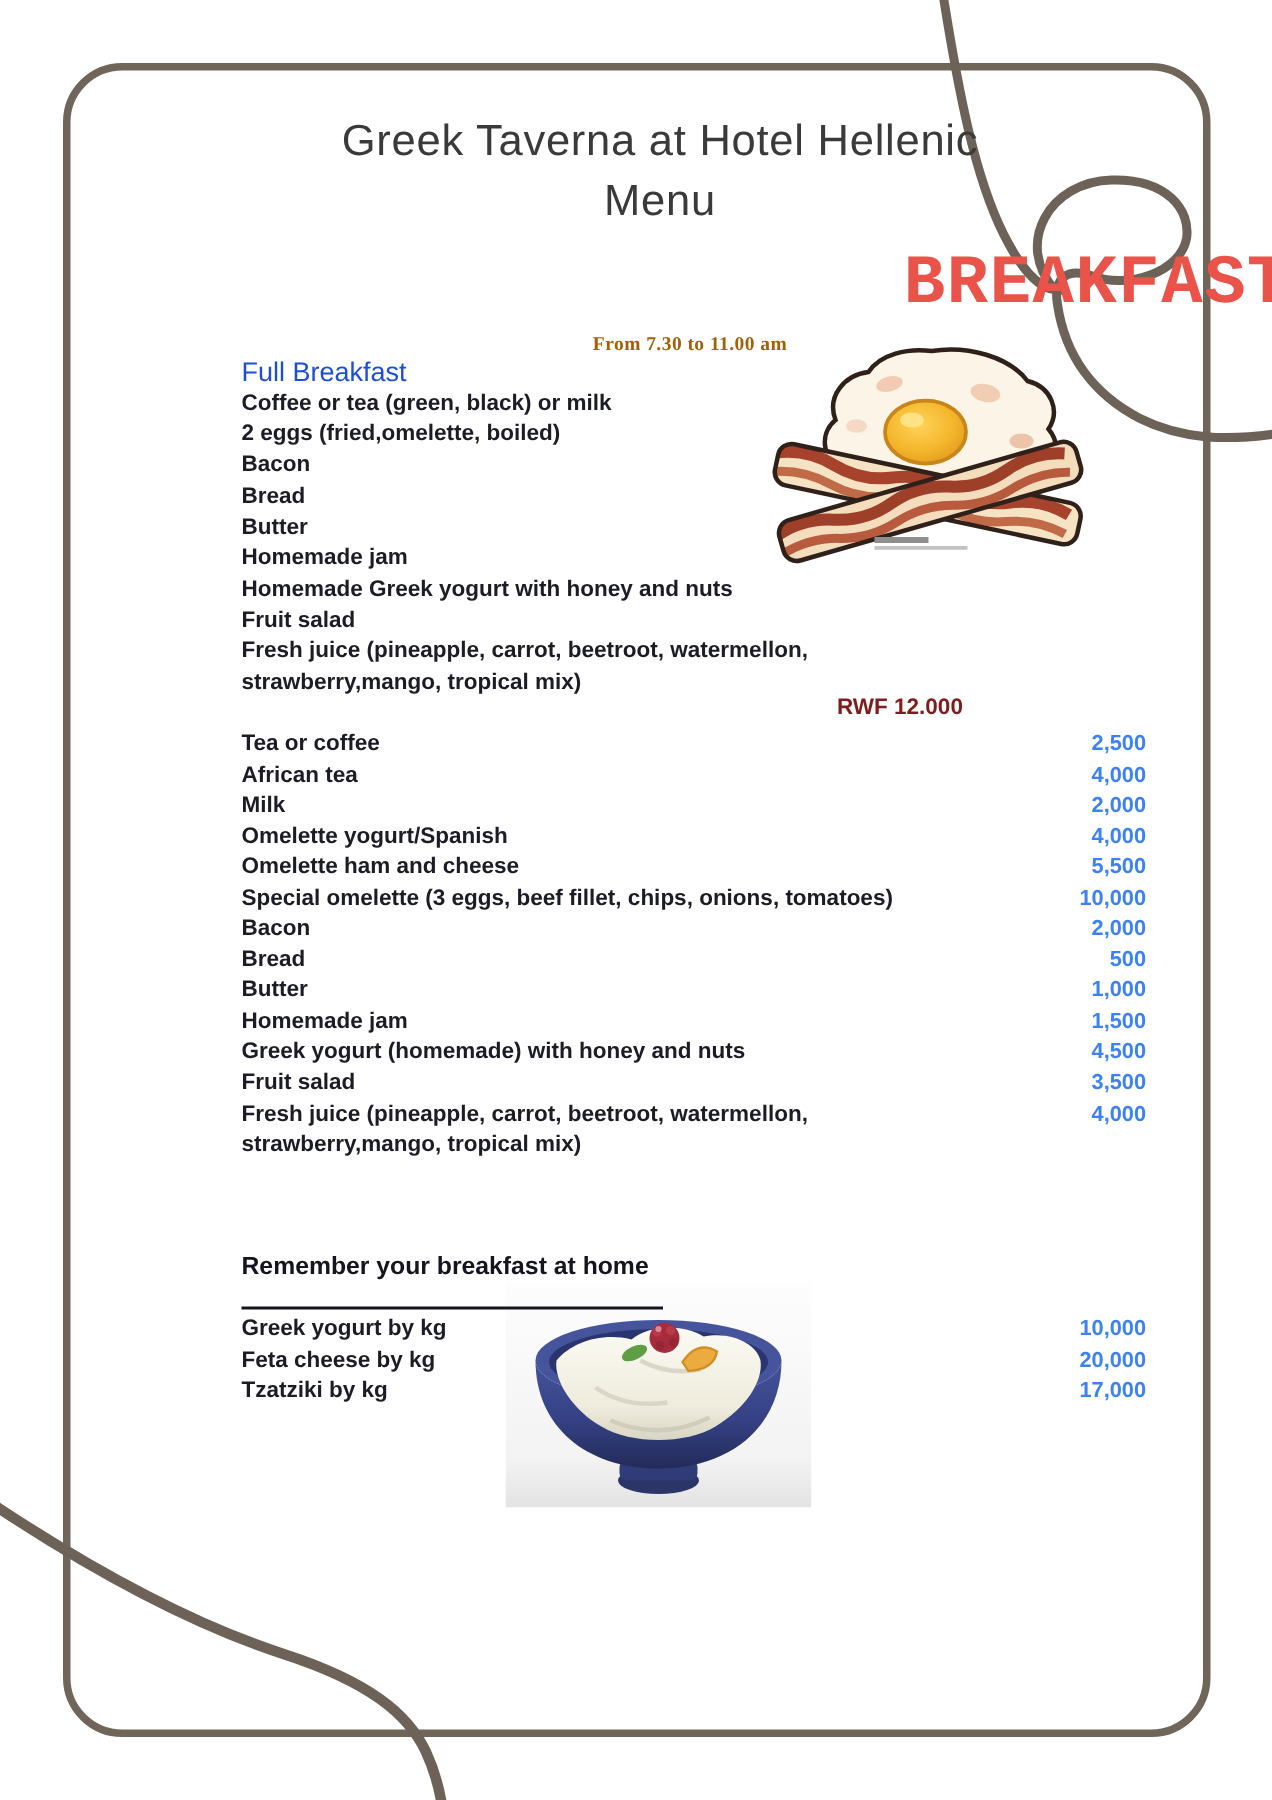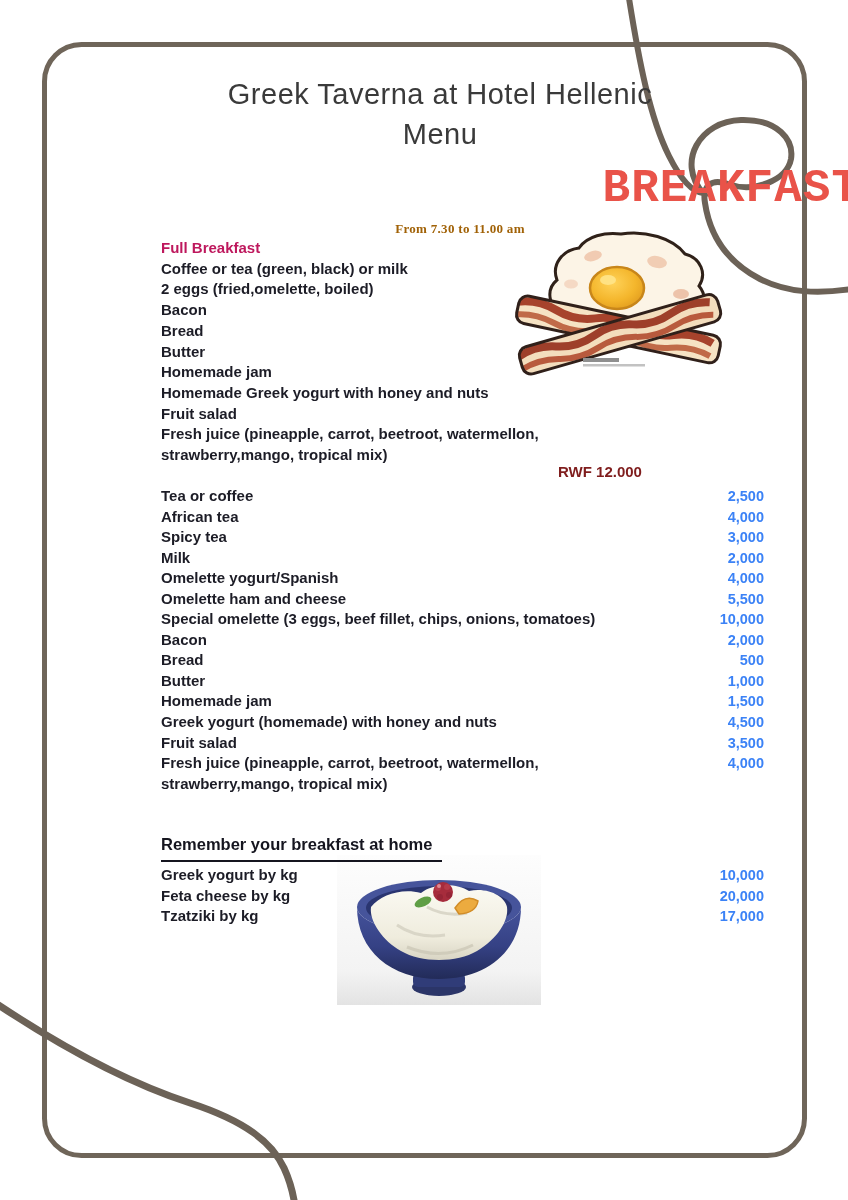--- a/index.html
+++ b/index.html
@@ -18,34 +18,34 @@
     left:44px;top:163px;width:800px;text-align:right;
     font-family:Liberation Mono, monospace;font-weight:700;font-size:46px;
     color:#e95349;letter-spacing:1px;
   }
   .breakfast-sub{
     left:44px;top:221px;width:800px;text-align:center;
     font-family:"Liberation Serif",serif;font-weight:700;font-size:13px;
     color:#a16207;letter-spacing:.3px;
   }
   .fb-block{left:145px;top:238px;width:470px;}
-  .menu-heading{font-size:15px;font-weight:700;line-height:20.7px;color:#be185d;}
+  .menu-heading{font-size:18px;font-weight:400;line-height:20.7px;color:#1d4ed8;}
   .menu-line{font-size:15px;font-weight:600;line-height:20.7px;color:#1c1c26;}
   .fb-price{left:542px;top:463px;font-size:15px;font-weight:700;color:#7f1d1d;}
 
   .list-block{left:145px;width:603px;}
   .alacarte{top:486px;}
   .home{top:835px;}
   .row{display:flex;justify-content:space-between;line-height:20.55px;gap:20px;}
   .nm{font-size:15px;font-weight:600;color:#1c1c26;white-space:nowrap;}
   .pr{font-size:14.5px;font-weight:700;color:#3b82f6;}
   .home .nm{font-weight:700;}
   .home-heading{
     display:inline-block;font-size:16.5px;font-weight:700;color:#15151f;
-    border-bottom:2.5px solid #15151f;padding-right:10px;padding-bottom:7px;
+    border-bottom:2.5px solid #15151f;padding-right:10px;padding-bottom:18px;
     margin-bottom:3px;line-height:18px;
   }
   .img-box{position:absolute;z-index:1;}
 </style>
 </head>
 <body>
 
 <svg class="decor" width="848" height="1200" viewBox="0 0 848 1200" aria-hidden="true">
   <rect x="44.5" y="44.5" width="760" height="1111" rx="37" fill="none" stroke="#6f6559" stroke-width="5"></rect>
   <path d="M 628 -8
@@ -141,24 +141,20 @@
 
 <div class="layer list-block alacarte">
   <div>
       <div class="row">
         <span class="nm">Tea or coffee</span>
         <span class="pr">2,500</span>
       </div>
       <div class="row">
         <span class="nm">African tea</span>
         <span class="pr">4,000</span>
-      </div>
-      <div class="row">
-        <span class="nm">Spicy tea</span>
-        <span class="pr">3,000</span>
       </div>
       <div class="row">
         <span class="nm">Milk</span>
         <span class="pr">2,000</span>
       </div>
       <div class="row">
         <span class="nm">Omelette yogurt/Spanish</span>
         <span class="pr">4,000</span>
       </div>
       <div class="row">

